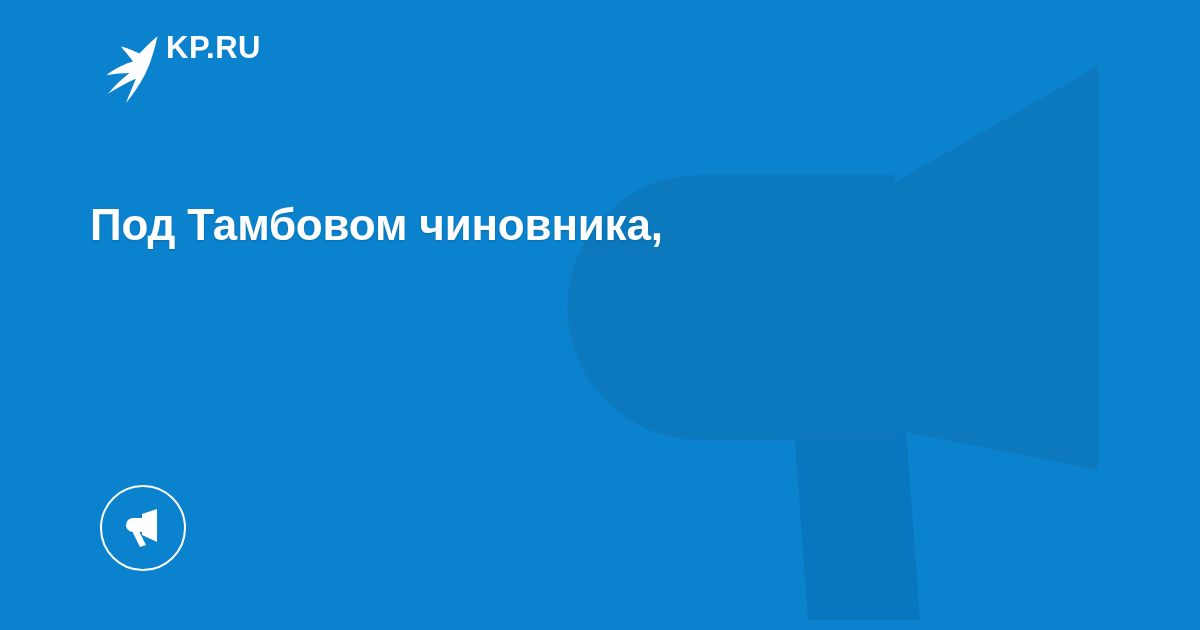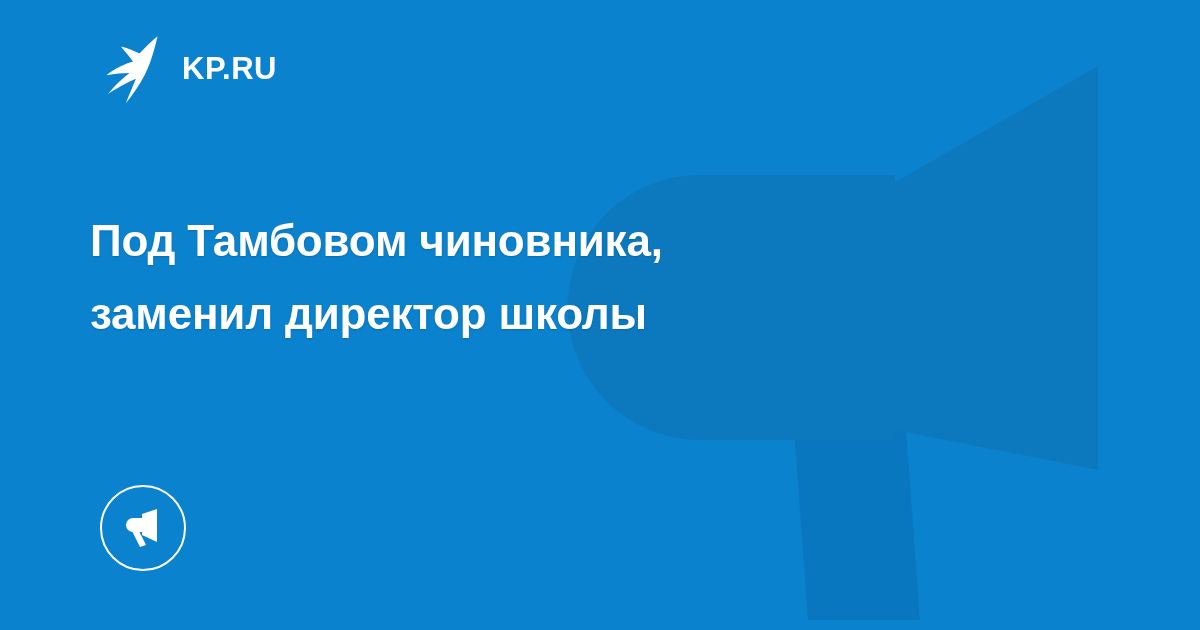--- a/index.html
+++ b/index.html
@@ -24,22 +24,22 @@
     height: 630px;
     pointer-events: none;
   }
 
   
   #brand {
     position: absolute;
     left: 92px;
     top: 32px;
     display: flex;
-    align-items: center;
-    gap: 18px;
+    align-items: flex-start;
+    gap: 2px;
     height: 72px;
   }
   #brand-logo {
     width: 72px;
     height: 72px;
     display: block;
   }
   #brand-name {
     color: #ffffff;
     font-size: 31px;
@@ -58,21 +58,20 @@
     color: #ffffff;
     font-size: 44px;
     font-weight: bold;
     line-height: 57px;
     letter-spacing: -0.2px;
     text-shadow: 0 1px 2px rgba(0,0,0,0.16);
   }
   #headline .hl-line {
     display: block;
     white-space: nowrap;
-    margin-top: 16px;
   }
 
   
   #badge {
     position: absolute;
     left: 100px;
     top: 485px;
     width: 86px;
     height: 86px;
   }
@@ -108,21 +107,20 @@
   <div id="brand">
     <svg id="brand-logo" viewBox="0 0 100 100" aria-hidden="true">
       <path fill="#ffffff" d="M91 6 C 84 12 74 21 66 30 C 58 26 49 22 40 20 C 46 27 52 34 57 41 C 46 44 33 50 20 60 C 32 58 43 57 52 57 C 43 64 32 74 22 86 C 38 76 51 69 61 65 C 56 77 51 89 47 99 C 58 85 67 72 73 60 C 79 48 85 33 91 6 Z"></path>
       <path fill="#ffffff" d="M66 30 C 72 28 79 27 85 28 C 80 31 74 34 69 37 Z"></path>
     </svg>
     <span id="brand-name">KP.RU</span>
   </div>
 
   <div id="headline">
     <span class="hl-line">Под Тамбовом чиновника,</span>
-    <span class="hl-line">заменил директор школы</span>
   </div>
 
   <div id="badge">
     <div id="badge-ring"></div>
     <svg id="badge-icon" viewBox="0 0 44 44" aria-hidden="true">
 
       <path fill="#ffffff" d="M21 7 L36 2 L36 35 L21 28 Z"></path>
 
       <path fill="#ffffff" d="M12 11 L22 11 L22 25 L12 25 A 7 7 0 0 1 12 11 Z"></path>
 

